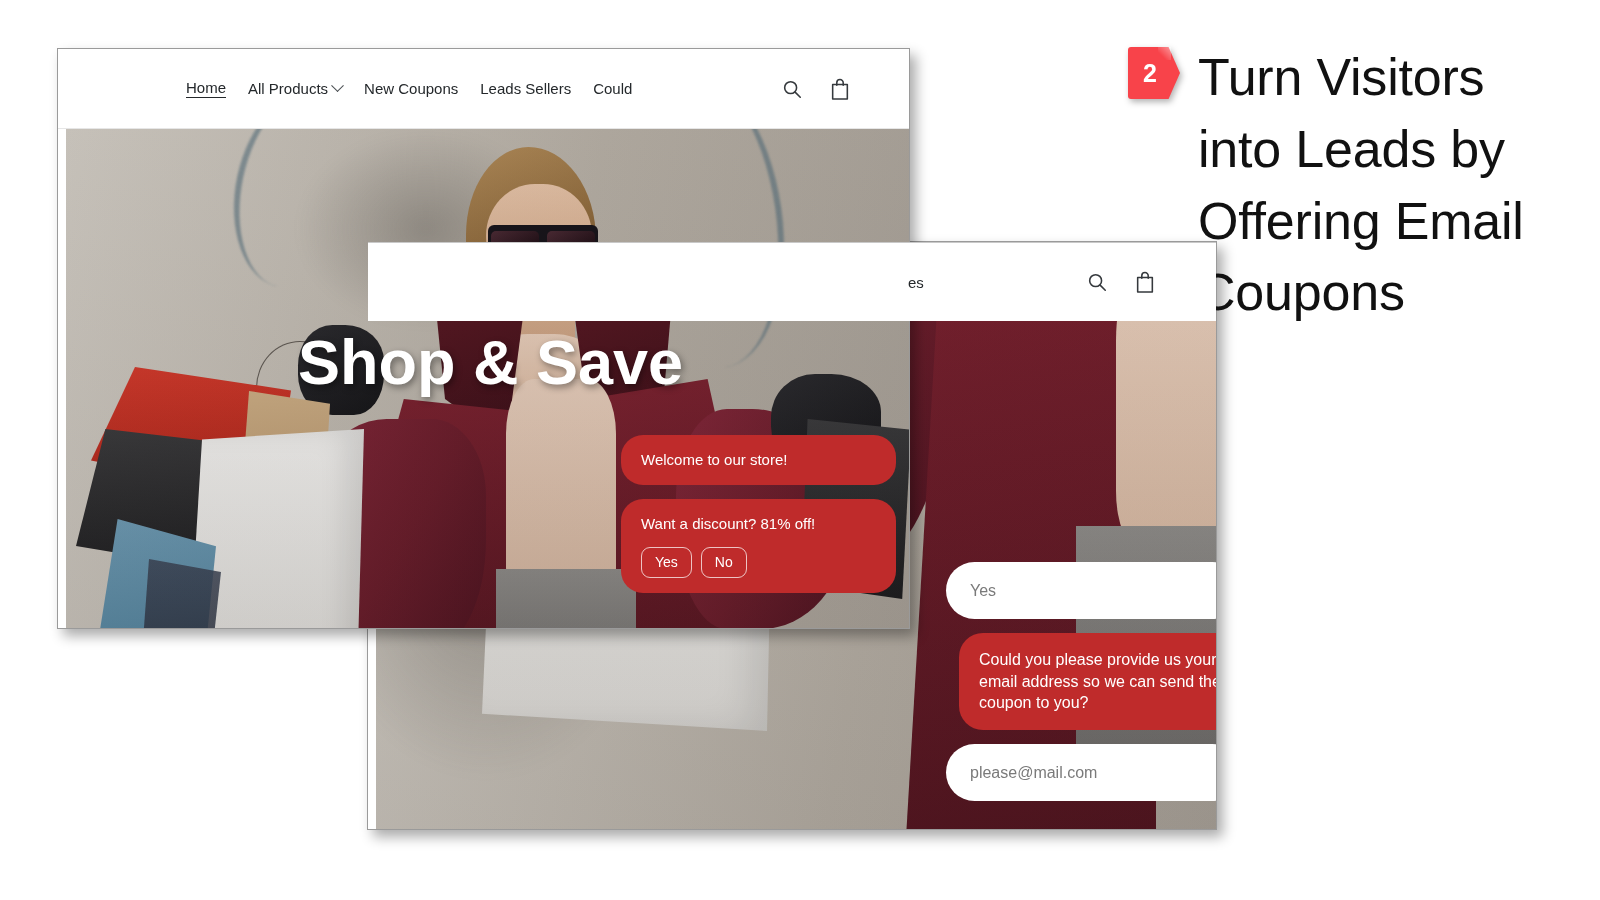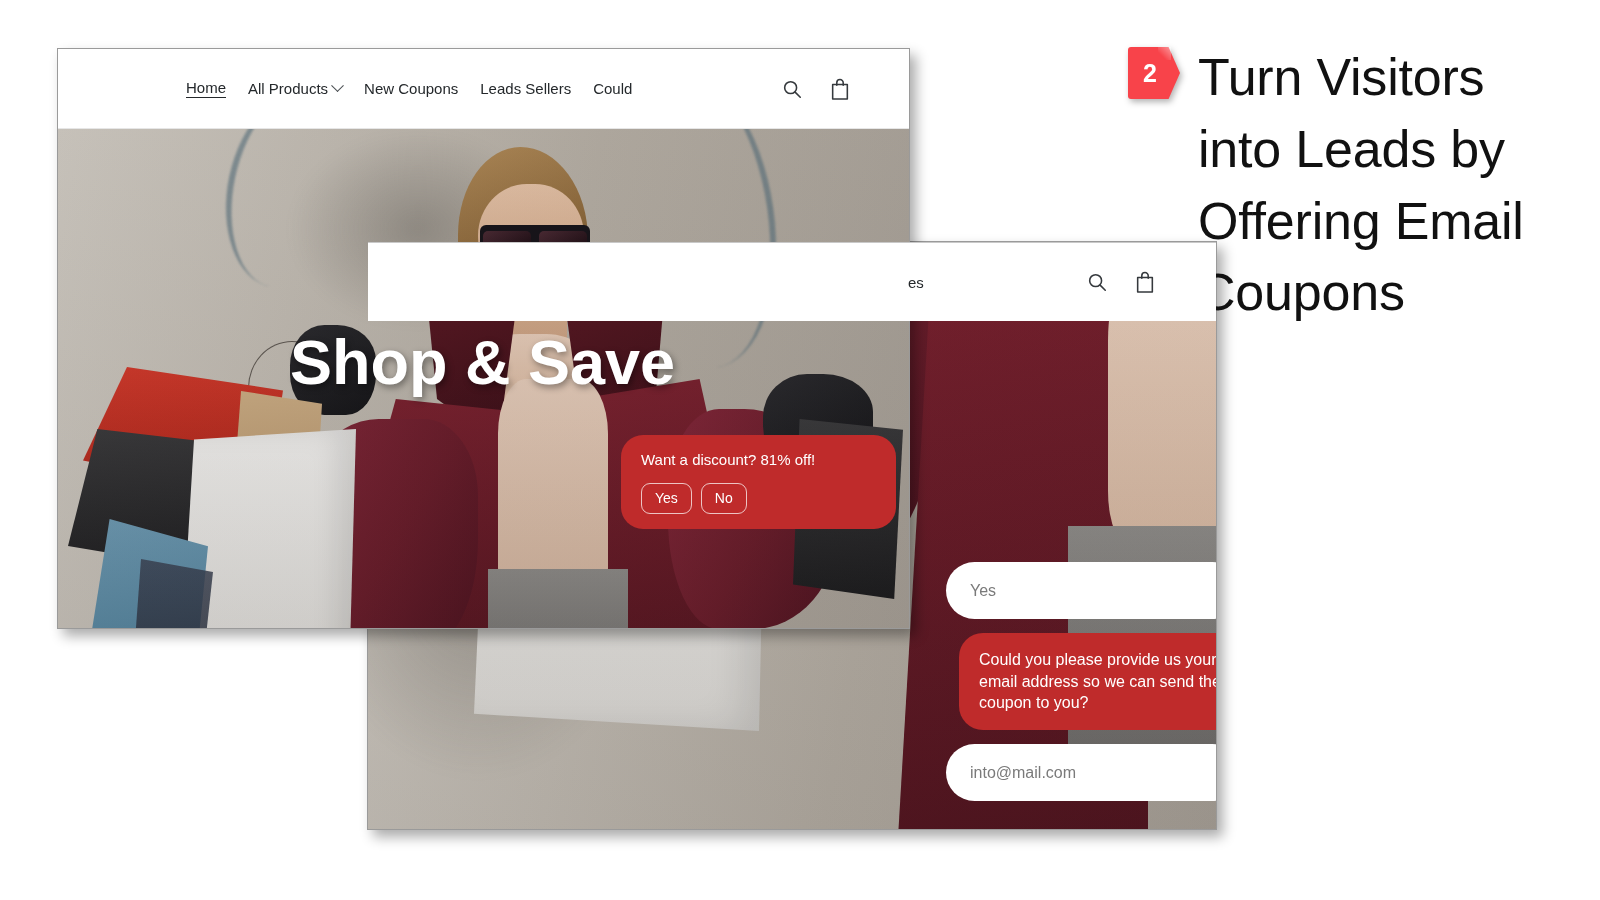--- a/index.html
+++ b/index.html
@@ -120,21 +120,21 @@
   .nav-icons {
     display: flex;
     align-items: center;
     gap: 26px;
   }
   .nav-icons svg { display: block; }
 
   
   .hero {
     position: absolute;
-    left: 0;
+    left: 8px;
     right: 0;
     bottom: 0;
     overflow: hidden;
     background: #ef4444;
   }
   .hero-photo {
     position: absolute;
     inset: 0;
     overflow: hidden;
   }
@@ -339,21 +339,21 @@
       <div class="skirt" style="left:700px; top:205px; width:230px; height:230px;"></div>
       <div class="coat" style="left:845px; top:-120px; width:180px; height:620px; clip-path:polygon(0% 0%, 100% 0%, 100% 100%, 22% 100%);"></div>
 
       <div class="hero-tint"></div>
     </div>
   </div>
 
   <div class="chat" style="left:563px; top:320px; width:310px; gap:14px;">
     <div class="bubble bubble-user" style="align-self:flex-end; width:295px; border-radius:30px; padding:18px 24px; font-size:16px;">Yes</div>
     <div class="bubble bubble-bot" style="align-self:flex-end; width:282px; border-radius:24px; padding:16px 20px; font-size:16px;">Could you please provide us your email address so we can send the coupon to you?</div>
-    <div class="bubble bubble-user" style="align-self:flex-end; width:295px; border-radius:30px; padding:18px 24px; font-size:16px;">into@mail.com</div>
+    <div class="bubble bubble-user" style="align-self:flex-end; width:295px; border-radius:30px; padding:18px 24px; font-size:16px;">please@mail.com</div>
   </div>
 </div>
 
 <div class="win" id="win-front" style="left:57px; top:48px; width:853px; height:581px;">
 
   <div class="nav" style="height:80px; padding:0 58px 0 128px; border-bottom:1px solid #e6e6e6;">
     <div class="nav-links">
       <span class="nav-link active">
         <span>Home</span>
       </span>
@@ -425,20 +425,21 @@
       <div class="bag bag-blue" style="left:30px; top:390px; width:120px; height:170px; clip-path:polygon(18% 0%, 100% 16%, 88% 100%, 0% 80%);"></div>
       <div class="bag bag-navy" style="left:75px; top:430px; width:80px; height:130px; clip-path:polygon(10% 0%, 100% 10%, 84% 100%, 0% 84%); opacity:0.85;"></div>
 
       <div class="hero-tint"></div>
     </div>
 
     <div class="hero-title" style="left:232px; top:197px; font-size:63px;">Shop &amp; Save</div>
   </div>
 
   <div class="chat" style="left:563px; top:386px; width:275px; gap:14px;">
+    <div class="bubble bubble-bot" style="width:275px;">Welcome to our store!</div>
     <div class="bubble bubble-bot" style="width:275px;">
       <div>Want a discount? 81% off!</div>
       <div class="quick-replies">
         <button class="qr-btn">Yes</button>
         <button class="qr-btn">No</button>
       </div>
     </div>
   </div>
 </div>
 

